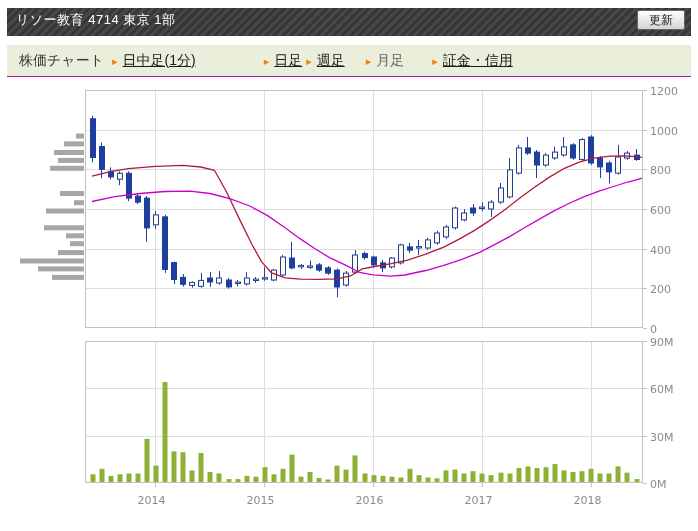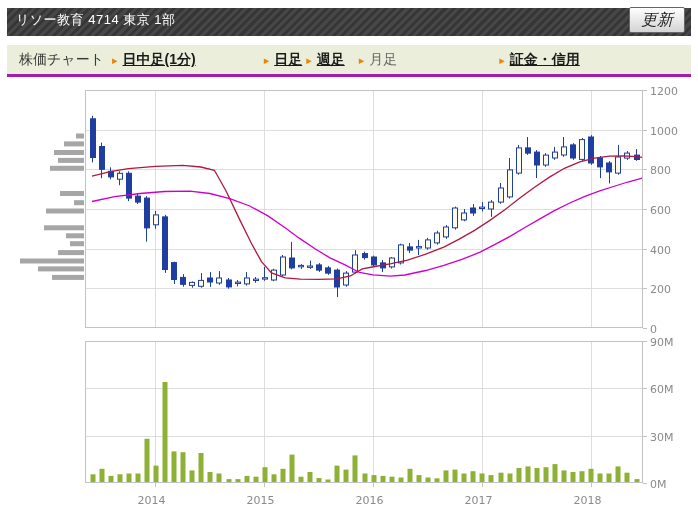--- a/index.html
+++ b/index.html
@@ -2,50 +2,50 @@
 <html><head>
 <meta charset="utf-8">
 <style>
   html,body{margin:0;padding:0;background:#fff;}
   body{width:698px;height:531px;position:relative;overflow:hidden;
        font-family:"Liberation Sans","DejaVu Sans",sans-serif;}
   .titlebar{position:absolute;left:7px;top:8px;width:684px;height:28px;box-sizing:border-box;
     background:repeating-linear-gradient(135deg,#474747 0 3px,#363636 3px 6px);
     color:#fff;font-size:13px;display:flex;align-items:center;padding:0 6px 4px 9px;}
   .titlebar .ttl{flex:1;letter-spacing:.5px;}
-  .refresh-btn{font-size:16px;line-height:1.2;padding:2px 11px;color:#222;
+  .refresh-btn{font-size:12px;line-height:1.2;padding:2px 11px;color:#222;
     background:linear-gradient(#fefefe,#d4d4d4);border:1px solid #666;border-radius:2px;
-    box-shadow:inset 0 1px 0 #fff;cursor:pointer;font-family:inherit;font-style:italic;}
+    box-shadow:inset 0 1px 0 #fff;cursor:pointer;font-family:inherit;}
   .tabbar{position:absolute;left:7px;top:45px;width:684px;height:32px;box-sizing:border-box;
-    background:#eaeeda;border-bottom:3px solid #a21caf;display:flex;align-items:center;
+    background:#eaeeda;border-bottom:1px solid #a21caf;display:flex;align-items:center;
     font-size:14px;padding-left:12px;}
   .navlabel{color:#3a3a3a;}
   .tab{white-space:nowrap;}
   .tab .arr{color:#f08300;font-size:11px;margin-right:5px;}
-  .tab .lbl{font-weight:bold;color:#1b1b1b;text-decoration:underline;cursor:pointer;}
+  .tab .lbl{font-weight:normal;color:#1b1b1b;text-decoration:underline;cursor:pointer;}
   .tab.active .lbl{font-weight:normal;color:#666;text-decoration:none;cursor:default;}
   #chart-svg{position:absolute;left:0;top:78px;}
   text{font-family:"DejaVu Sans","Liberation Sans",sans-serif;}
 </style>
 </head>
 <body>
 
 <div class="titlebar">
   <span class="ttl">リソー教育  4714  東京 1部</span>
   <button class="refresh-btn">更新</button>
 </div>
 
 <div class="tabbar">
   <span class="navlabel">株価チャート</span>
   <span id="tabs" style="display:flex;align-items:center;">
       <span class="tab" style="margin-left: 8px;"><span class="arr">▸</span><span class="lbl">日中足(1分)</span></span>
       <span class="tab" style="margin-left: 68px;"><span class="arr">▸</span><span class="lbl">日足</span></span>
       <span class="tab" style="margin-left: 4px;"><span class="arr">▸</span><span class="lbl">週足</span></span>
-      <span class="tab active" style="margin-left: 14px;"><span class="arr">▸</span><span class="lbl">月足</span></span>
-      <span class="tab" style="margin-left: 102px;"><span class="arr">▸</span><span class="lbl">証金・信用</span></span>
+      <span class="tab active" style="margin-left: 21px;"><span class="arr">▸</span><span class="lbl">月足</span></span>
+      <span class="tab" style="margin-left: 28px;"><span class="arr">▸</span><span class="lbl">証金・信用</span></span>
     </span>
 </div>
 
 <svg id="chart-svg" width="698" height="453" viewBox="0 0 698 453">
     <g stroke="#dddddd" stroke-width="1">
       <line x1="155.5" y1="12" x2="155.5" y2="250"></line>
       <line x1="155.5" y1="263" x2="155.5" y2="405"></line>
       <line x1="264.5" y1="12" x2="264.5" y2="250"></line>
       <line x1="264.5" y1="263" x2="264.5" y2="405"></line>
       <line x1="373.5" y1="12" x2="373.5" y2="250"></line>

